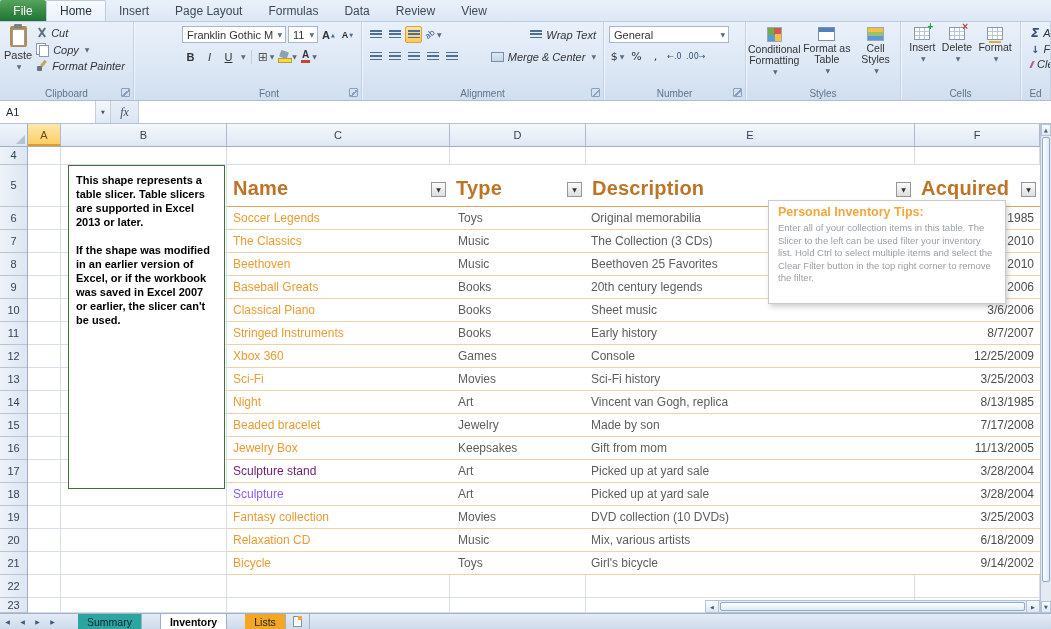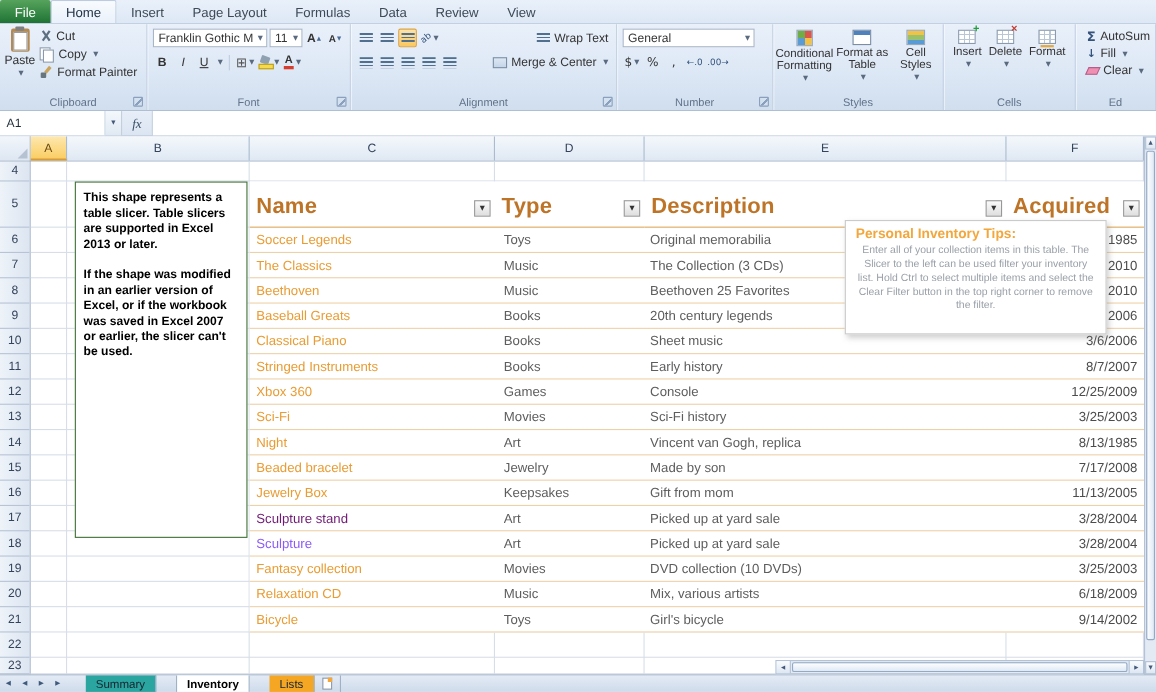--- a/index.html
+++ b/index.html
@@ -18,31 +18,31 @@
   border-radius:2px 2px 0 0;color:#233347;}
 
 
 .ribbon{position:absolute;top:22px;left:0;right:0;height:79px;display:flex;
   background:linear-gradient(#e9f0fa,#dce7f5 60%,#d0deee);border-bottom:1px solid #aebfd4;}
 .grp{position:relative;height:100%;border-right:1px solid #c4d2e4;box-shadow:1px 0 0 rgba(255,255,255,.55);}
 .gl{position:absolute;bottom:1px;left:0;right:0;text-align:center;font-size:10px;color:#62728a;overflow:hidden;}
 .dlg{position:absolute;bottom:3px;right:3px;width:9px;height:9px;border:1px solid #8aa0bd;border-radius:1px;
   background:linear-gradient(135deg,transparent 50%,#8aa0bd 50% 68%,transparent 68%);}
 .g-clip{width:134px;display:flex;padding:2px 2px 16px 4px;gap:2px;}
-.g-font{width:185px;}
+.g-font{width:185px;margin-left:43px;}
 .g-align{width:242px;}
 .g-num{width:142px;}
 .g-sty{width:155px;display:flex;justify-content:space-evenly;padding:3px 2px 16px;}
 .g-cells{width:120px;display:flex;justify-content:space-evenly;padding:3px 2px 16px;}
 .g-edit{flex:1;display:flex;flex-direction:column;gap:3px;padding:4px 0 16px 8px;overflow:hidden;}
 .g-font,.g-align,.g-num{display:flex;flex-direction:column;gap:5px;padding:4px 5px 16px;}
 .frow{display:flex;align-items:center;gap:2px;}
 .blab{font-size:11px;color:#333;white-space:nowrap;}
 .dd{font-size:6px;color:#5a6b80;margin-left:2px;}
-.sbtn{display:flex;align-items:center;gap:4px;padding:0 2px;border-radius:2px;}
+.sbtn{display:flex;align-items:center;gap:4px;padding:0 2px;border-radius:2px;font-style:italic;}
 .ibtn{min-width:17px;height:17px;display:flex;align-items:center;justify-content:center;
   font-size:11px;color:#333;border:1px solid transparent;border-radius:2px;}
 .ibtn.sel{background:linear-gradient(#fde3a7,#fbc85e);border-color:#e0a23c;}
 .combo{background:#fff;border:1px solid #a7b6c9;font-size:11px;color:#333;height:17px;
   display:flex;align-items:center;padding:0 3px 0 4px;white-space:nowrap;overflow:hidden;}
 .combo .dd{margin-left:auto;}
 .c-name{width:104px;}.c-size{width:30px;}.c-num{width:120px;}
 .vsep{width:1px;height:14px;background:#c0cdde;margin:0 3px;}
 .bold{font-weight:bold;}.ital{font-style:italic;}.und{text-decoration:underline;}
 .fa{font-size:11px;font-weight:bold;color:#333;}
@@ -124,21 +124,21 @@
 .td{position:absolute;top:0;height:22px;line-height:22px;font-size:12px;color:#5d5d5d;white-space:nowrap;overflow:hidden;}
 .tdate{text-align:right;color:#4c4c4c;}
 
 
 .shape-textbox{position:absolute;left:40px;top:18px;width:157px;height:324px;background:#fff;
   border:1px solid #3f7135;z-index:20;padding:7px;font-size:11px;font-weight:bold;line-height:14px;color:#000;}
 .shape-textbox p{margin:0 0 14px;}
 .tips{position:absolute;left:740px;top:53px;width:238px;height:104px;background:#fff;border:1px solid #cacaca;
   box-shadow:2px 3px 5px rgba(120,120,120,.35);z-index:30;padding:4px 9px;}
 .tips-title{font-size:12.5px;font-weight:bold;color:#f2a73d;margin-bottom:3px;}
-.tips-body{font-size:9.5px;line-height:12.5px;color:#9aa0a8;text-align:center;}
+.tips-body{font-size:9.5px;line-height:12.5px;color:#9aa0a8;}
 
 
 .vscroll{position:absolute;left:1040px;top:124px;width:11px;height:489px;background:#e3eaf3;border-left:1px solid #b3c2d6;}
 .vs-btn{position:absolute;left:0;width:10px;height:12px;font-size:5px;display:flex;align-items:center;justify-content:center;
   color:#44597a;background:linear-gradient(#fafcfe,#dde7f2);border:1px solid #b3c2d6;}
 .vs-up{top:0;}.vs-down{bottom:0;}
 .vs-thumb{position:absolute;left:1px;top:13px;width:8px;height:445px;
   background:linear-gradient(to right,#fdfeff,#dfe9f4);border:1px solid #93a9c4;border-radius:2px;}
 .hscroll{position:absolute;left:705px;top:600px;width:335px;height:13px;background:#e3eaf3;border:1px solid #b3c2d6;
   display:flex;align-items:stretch;z-index:45;}

